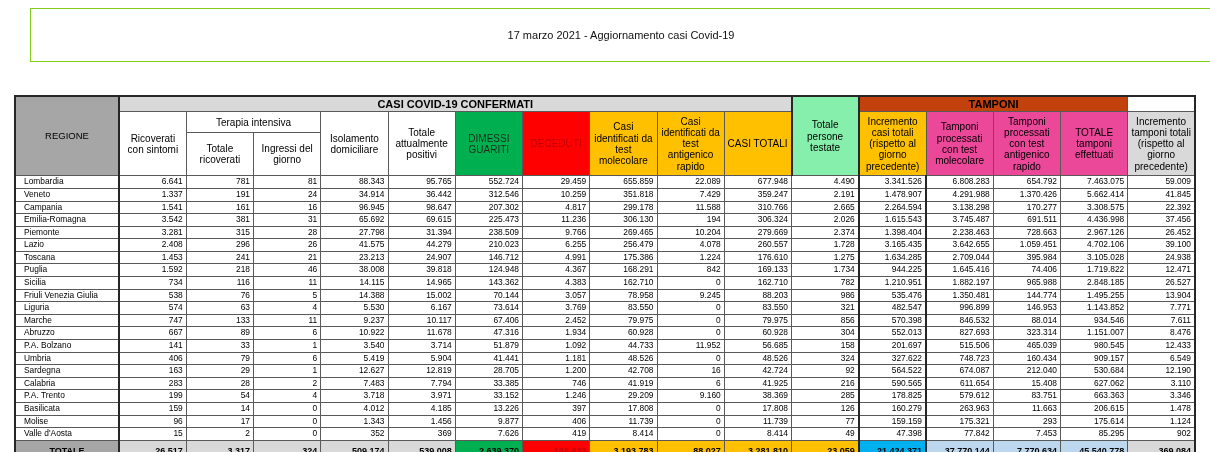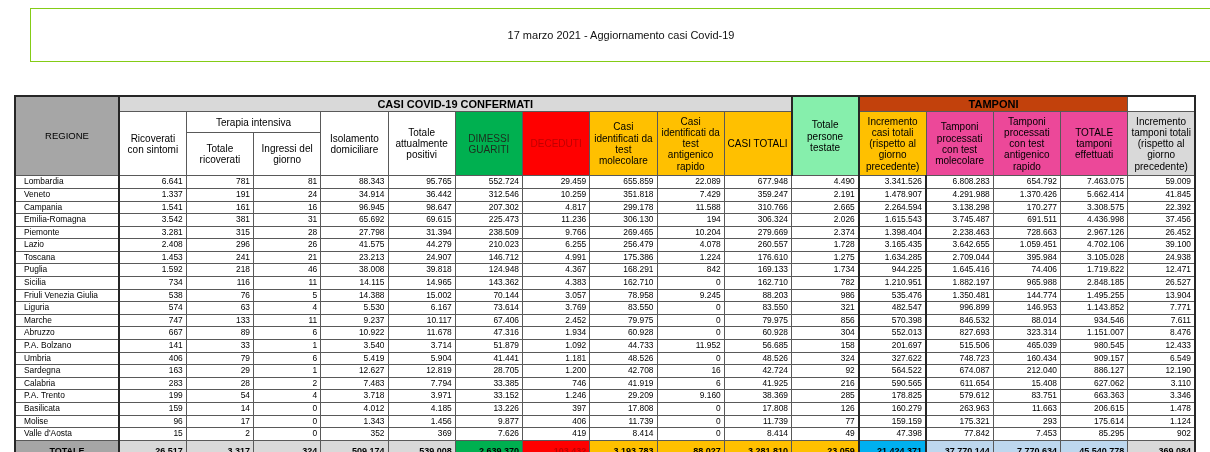--- a/index.html
+++ b/index.html
@@ -406,21 +406,21 @@
         <td class="num c4">12.819</td>
         <td class="num c5">28.705</td>
         <td class="num c6">1.200</td>
         <td class="num c7">42.708</td>
         <td class="num c8">16</td>
         <td class="num c9">42.724</td>
         <td class="num c10">92</td>
         <td class="num c11">564.522</td>
         <td class="num c12">674.087</td>
         <td class="num c13">212.040</td>
-        <td class="num c14">886.127</td>
+        <td class="num c14">530.684</td>
         <td class="num c15">12.190</td>
       </tr>
       <tr>
         <td class="name">Calabria</td>
         <td class="num c0">283</td>
         <td class="num c1">28</td>
         <td class="num c2">2</td>
         <td class="num c3">7.483</td>
         <td class="num c4">7.794</td>
         <td class="num c5">33.385</td>

